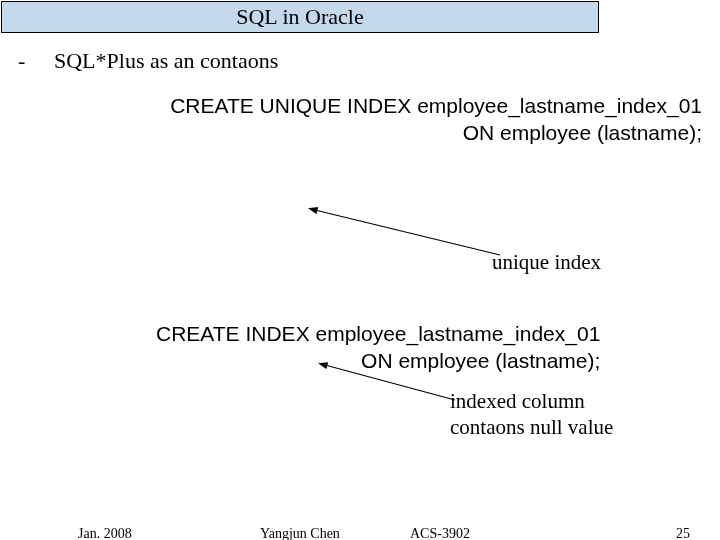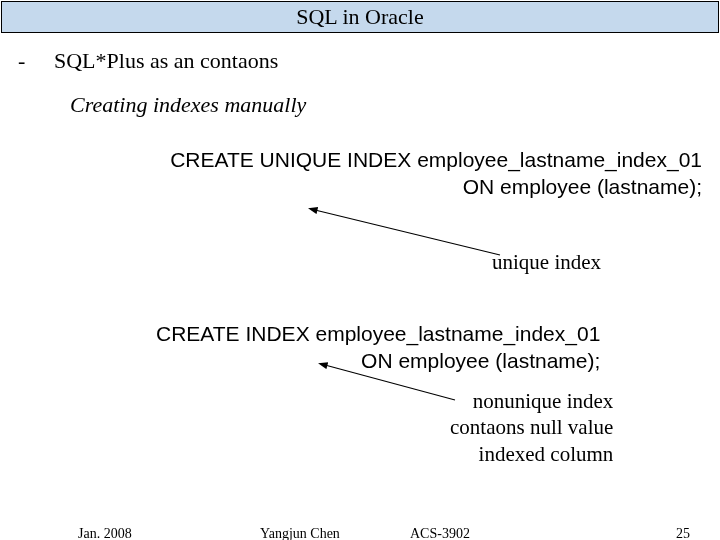--- a/index.html
+++ b/index.html
@@ -5,21 +5,21 @@
   * { margin: 0; padding: 0; box-sizing: border-box; }
   body {
     width: 720px;
     height: 540px;
     background: #ffffff;
     font-family: "Times New Roman", Times, serif;
     position: relative;
     overflow: hidden;
   }
   .title-bar {
-    width: 718px;
+    width: 598px;
     margin: 1px;
     height: 32px;
     background: #c5d9ed;
     border: 1px solid #000;
     display: flex;
     align-items: center;
     justify-content: center;
     font-size: 22px;
     color: #000;
   }
@@ -47,21 +47,20 @@
     font-size: 21px;
     margin-left: 60px;
     line-height: 1.3;
     margin-bottom: 10px;
     font-family: Liberation Sans, sans-serif;
     text-align: right;
   }
   .annotation {
     font-size: 21px;
     position: absolute;
-    text-align: right;
   }
   .footer {
     position: absolute;
     bottom: 14px;
     left: 0;
     width: 720px;
     display: flex;
     font-size: 14px;
     color: #000;
   }
@@ -77,21 +76,20 @@
 <div class="title-bar">
   <span>SQL in Oracle</span>
 </div>
 
 <div class="content">
   <div class="bullet-row">
     <span class="bullet-dash">-</span>
     <span>SQL*Plus as an contaons</span>
   </div>
 
-  <div class="subheading">Creating indexes manually</div>
 
   <div class="code-block">
     <div>CREATE UNIQUE INDEX employee_lastname_index_01</div>
     <div>ON employee (lastname);</div>
   </div>
 </div>
 
 <svg class="arrow" style="left:0; top:0; width:720px; height:540px;">
   <defs>
     <marker id="ah1" markerWidth="10" markerHeight="10" refX="2" refY="3" orient="auto">
@@ -108,23 +106,22 @@
 <div class="code-block" style="position:absolute; left:96px; top:320px;">
   <div>CREATE INDEX employee_lastname_index_01</div>
   <div>ON employee (lastname);</div>
 </div>
 
 <svg class="arrow" style="left:0; top:0; width:720px; height:540px;">
   <line x1="455" y1="400" x2="325" y2="365" stroke="#000" stroke-width="1.2" marker-end="url(#ah1)"></line>
 </svg>
 
 <div class="annotation" style="left:450px; top:388px; line-height:1.25;">
-  <div>nonunique index</div>
+  <div>indexed column</div>
   <div>contaons null value</div>
-  <div>indexed column</div>
 </div>
 
 <div class="footer">
   <span class="left">Jan. 2008</span>
   <span class="center">Yangjun Chen</span>
   <span class="course">ACS-3902</span>
   <span class="page">25</span>
 </div>
 
 </body></html>

